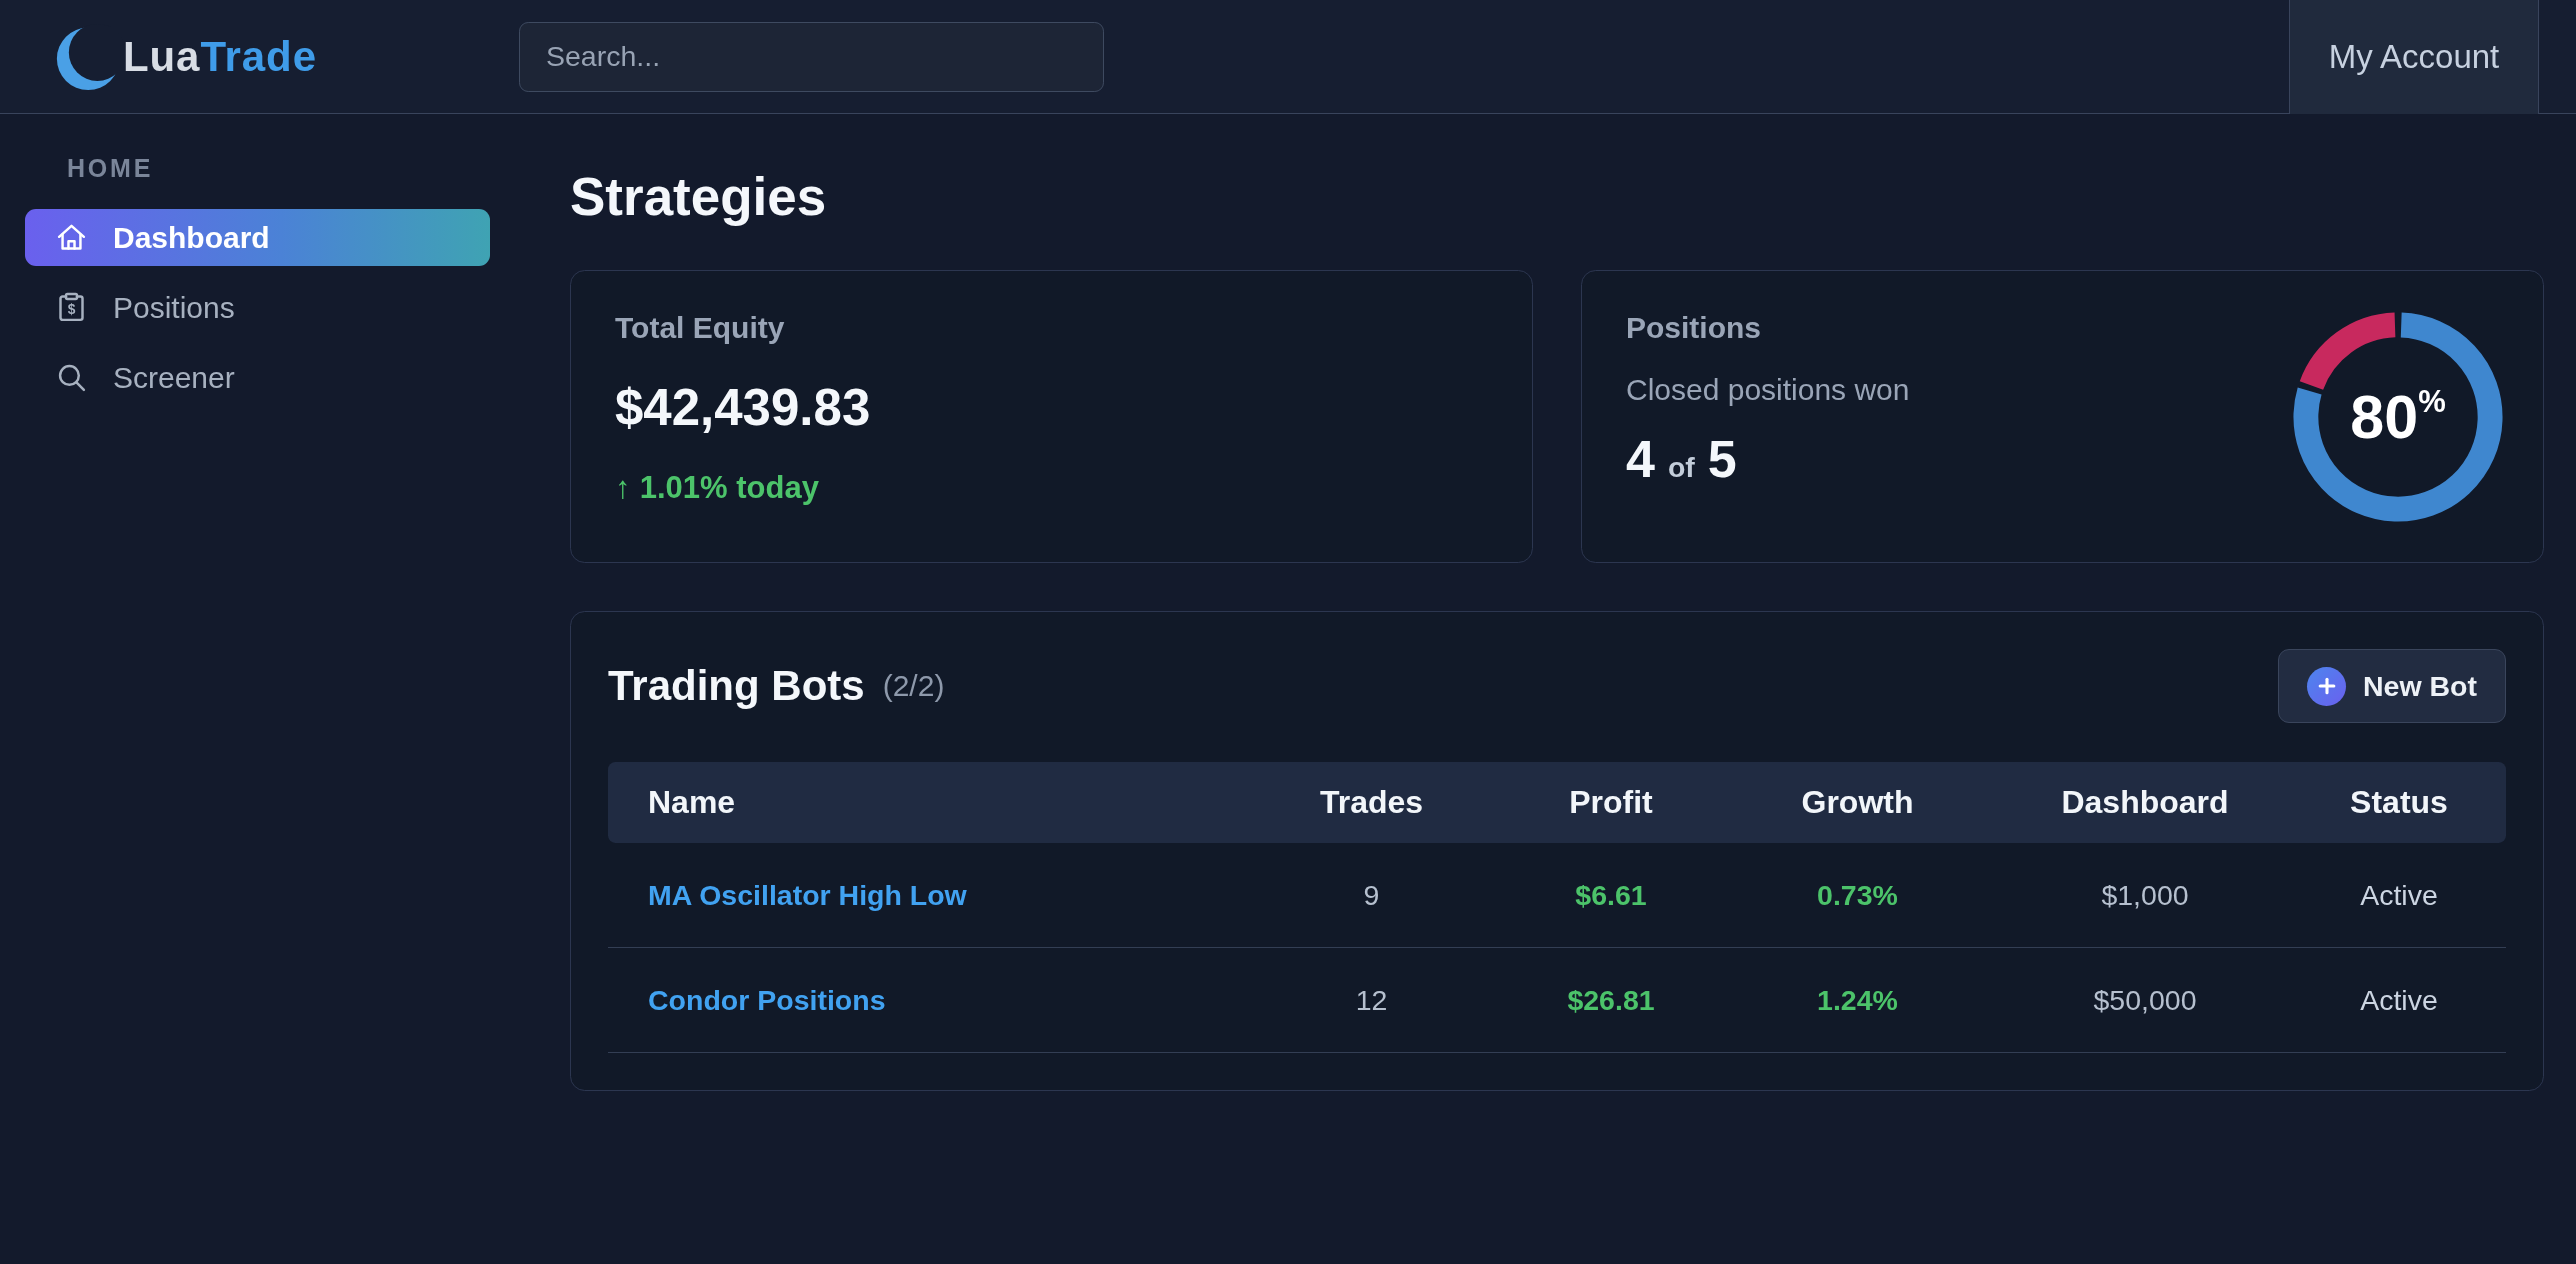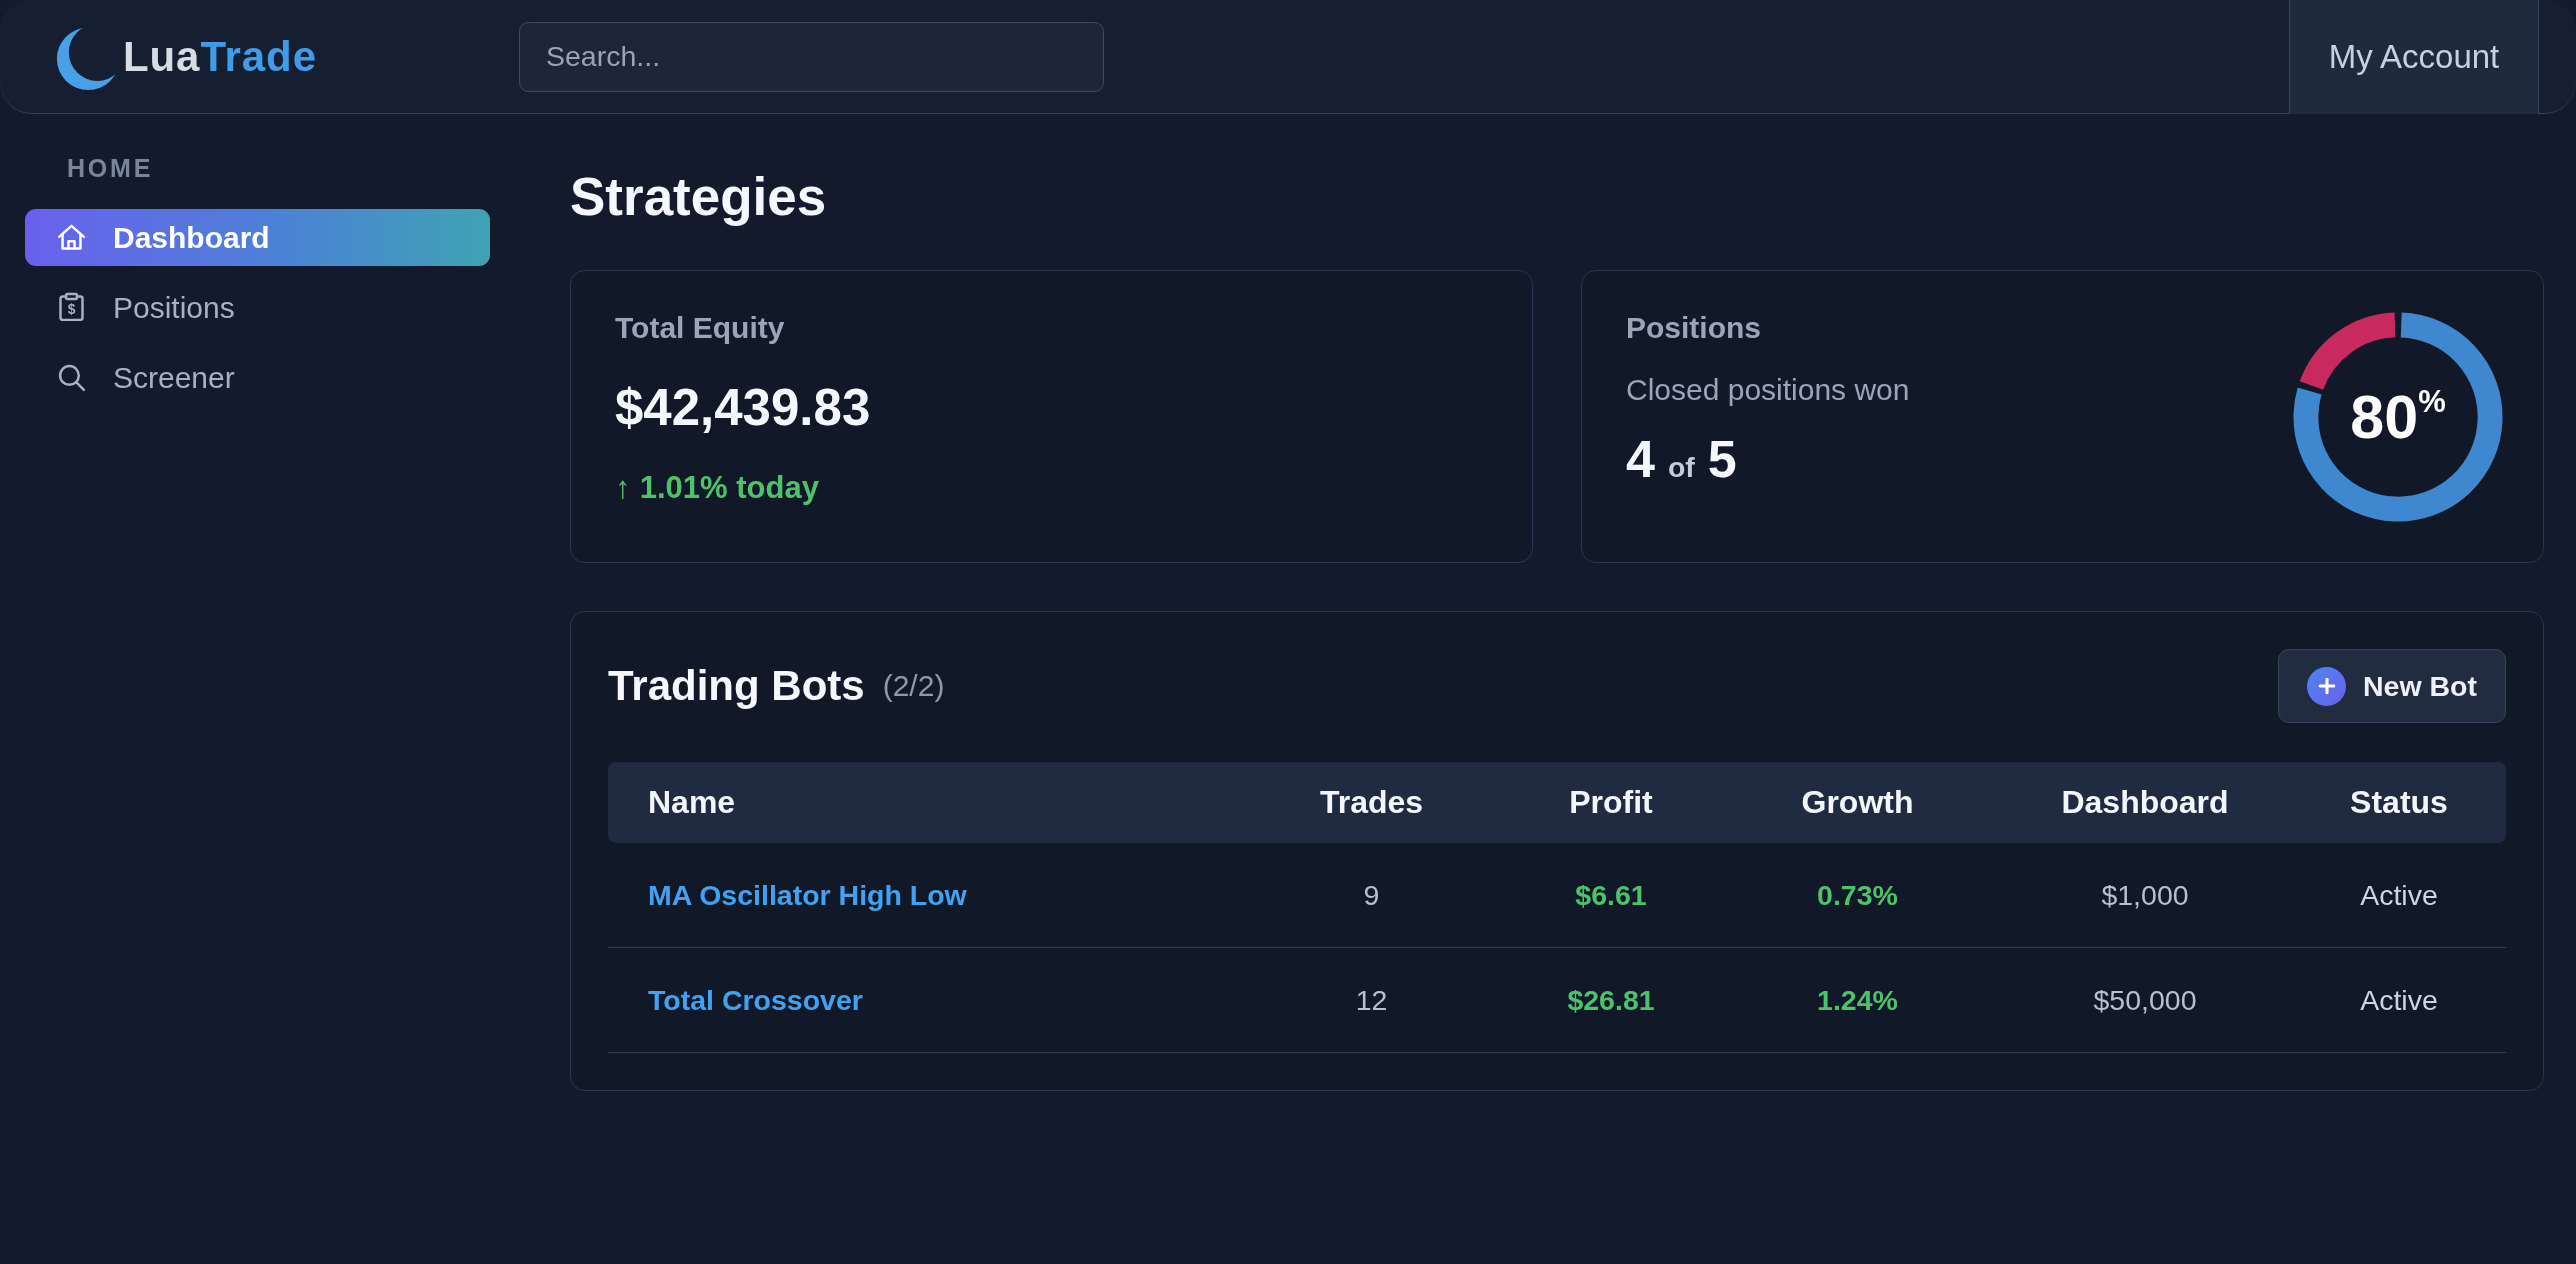--- a/index.html
+++ b/index.html
@@ -11,21 +11,20 @@
     overflow:hidden;
   }
 
   
   .topbar {
     height:114px;
     background:#161e31;
     border-bottom:1.8px solid #39445c;
     display:flex;
     align-items:center;
-    border-radius:32px;
   }
   .logo { display:flex; align-items:center; padding-left:44px; width:519px; }
   .logo svg { display:block; }
   .logo-text { font-size:42px; font-weight:bold; letter-spacing:0.9px; margin-left:-13px; }
   .logo-lua { color:#d8dde5; }
   .logo-trade { color:#3f9ce9; }
 
   .search-input {
     width:585px; height:70px;
     background:#1d2536;
@@ -261,21 +260,21 @@
         <div class="t-row t-datarow">
           <div class="t-cell name cell-name">MA Oscillator High Low</div>
           <div class="t-cell cell-muted">9</div>
           <div class="t-cell cell-green">$6.61</div>
           <div class="t-cell cell-green">0.73%</div>
           <div class="t-cell cell-muted">$1,000</div>
           <div class="t-cell cell-status">Active</div>
         </div>
 
         <div class="t-row t-datarow">
-          <div class="t-cell name cell-name">Total Crossover</div>
+          <div class="t-cell name cell-name">Condor Positions</div>
           <div class="t-cell cell-muted">12</div>
           <div class="t-cell cell-green">$26.81</div>
           <div class="t-cell cell-green">1.24%</div>
           <div class="t-cell cell-muted">$50,000</div>
           <div class="t-cell cell-status">Active</div>
         </div>
       </div>
     </section>
   </main>
 </div>

